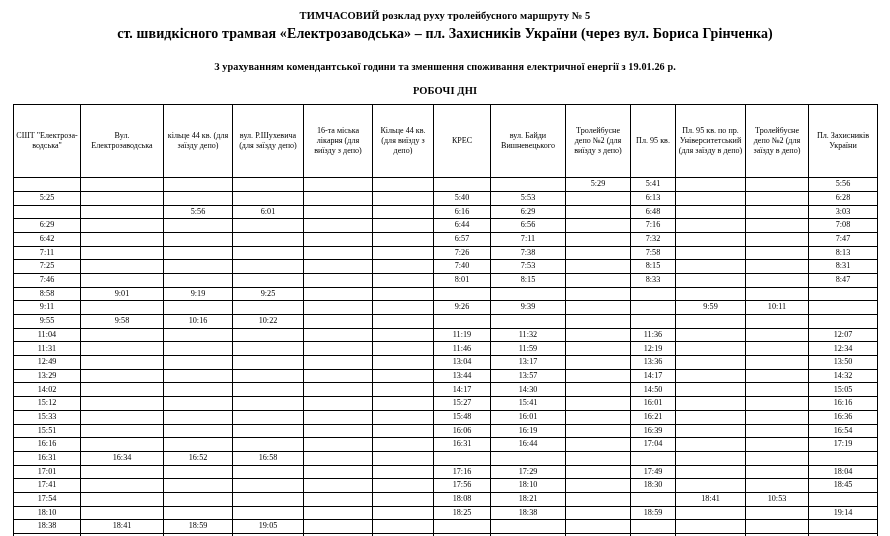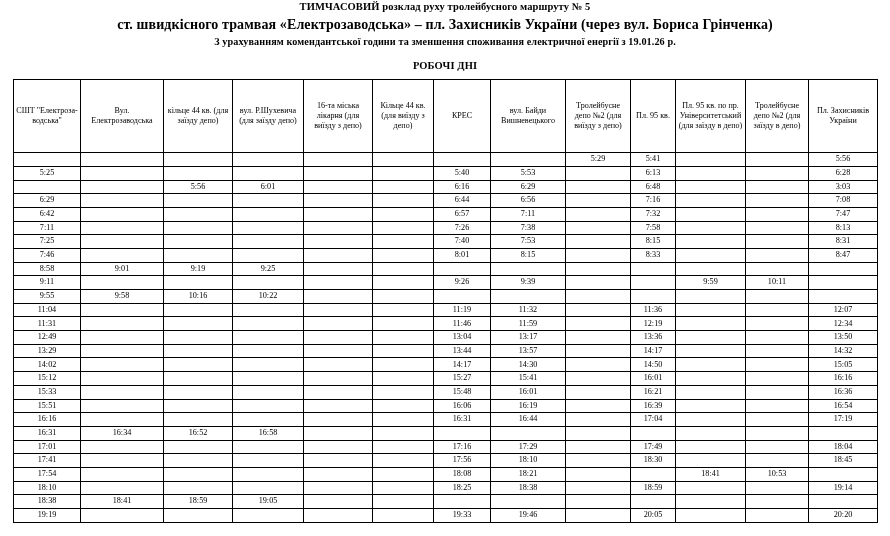--- a/index.html
+++ b/index.html
@@ -15,30 +15,31 @@
     overflow: hidden;
   }
   #page {
     position: relative;
     width: 890px;
     height: 536px;
     background: #ffffff;
   }
   
   .title-block {
+    padding-top: 9px;
     text-align: center;
   }
   .title-line {
     font-weight: bold;
     line-height: 1.42;
     letter-spacing: 0.1px;
   }
   .title-1 { font-size: 10.5px; }
   .title-2 { font-size: 14px; }
-  .title-3 { font-size: 10.2px; }
+  .title-3 { font-size: 10.2px; margin-top: 16px; }
   .title-4 { font-size: 10.5px; margin-top: 10px; }
 
   
   .table-wrap {
     margin: 5px 12px 0 13px;
   }
   table.sched {
     border-collapse: collapse;
     table-layout: fixed;
     width: 864px;

